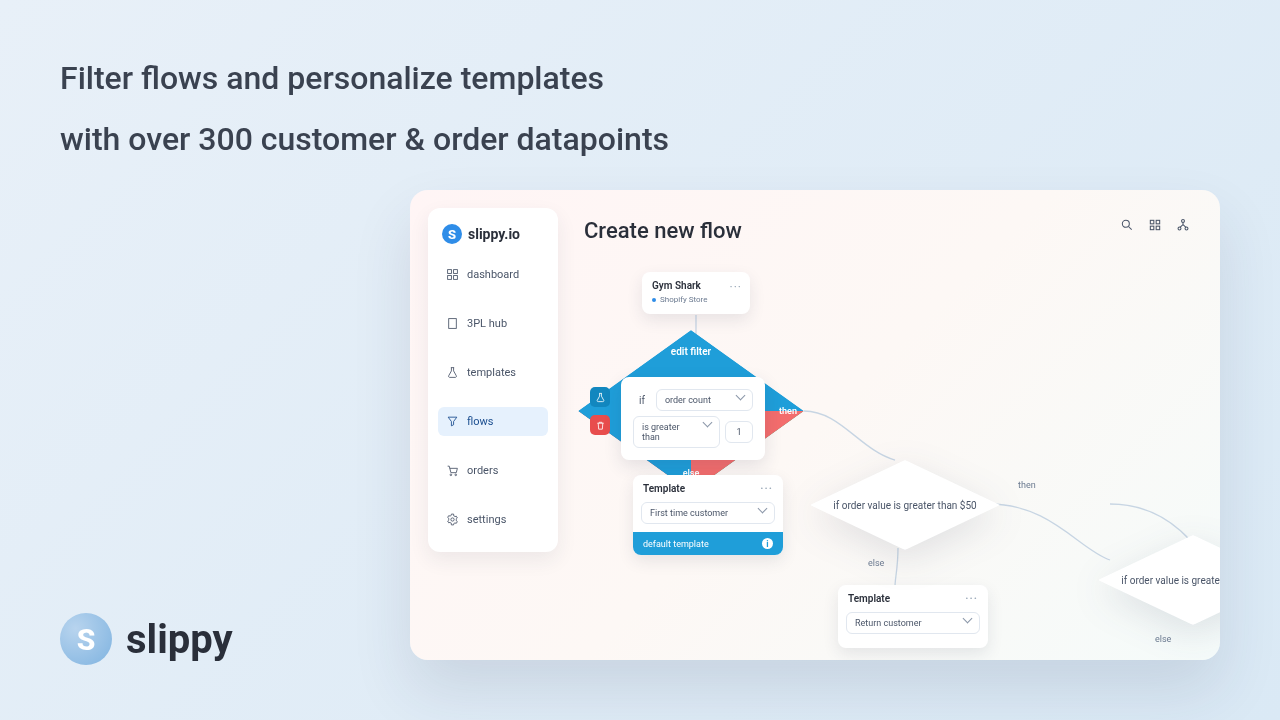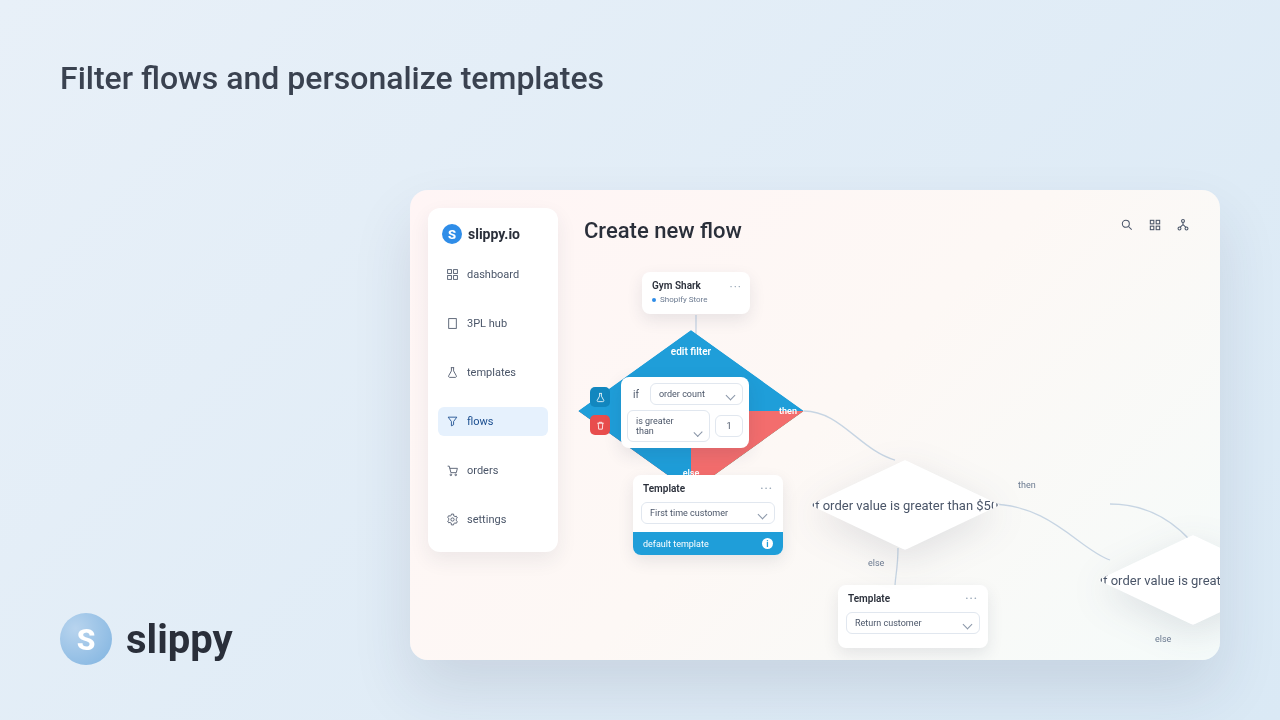--- a/index.html
+++ b/index.html
@@ -115,30 +115,30 @@
 .diamond .left { position:absolute; inset:0; background:#1f9ed9; clip-path: polygon(0 50%, 50% 100%, 50% 50%); }
 .filter-label { position:absolute; top:16px; left:0; right:0; text-align:center; color:#fff; font-size:10px; font-weight:600; }
 .then-label { position:absolute; right:7px; top:50%; transform:translateY(-50%); color:#fff; font-size:9px; font-weight:600; }
 .else-label { position:absolute; bottom:14px; left:0; right:0; text-align:center; color:#fff; font-size:9px; font-weight:600; }
 .side-icons { position:absolute; left:12px; top:50%; transform:translateY(-50%); display:flex; flex-direction:column; gap:8px; }
 .side-icons .ic { width:20px; height:20px; border-radius:5px; display:flex;align-items:center;justify-content:center; }
 .side-icons .ic.a { background:#1287bf; }
 .side-icons .ic.b { background:#e84d4d; }
 .side-icons svg { width:11px; height:11px; stroke:#fff; fill:none; stroke-width:1.8; }
 .filter-panel {
-  position:absolute; left:43px; top:47px; width:128px;
-  background:#fff; border-radius:8px; padding:6px;
+  position:absolute; left:43px; top:47px; width:144px;
+  background:#fff; border-radius:8px; padding:12px;
   box-shadow: 0 6px 18px rgba(40,50,80,.12);
   display:flex; flex-direction:column; gap:5px;
 }
 .row { display:flex; gap:5px; align-items:center; }
 .if-pill { font-size:10px; color:#4a5568; padding:5px 6px; min-width:15px; text-align:center;}
 .sel {
   flex:1; border:1px solid #e1e7ef; border-radius:6px; padding:5px 8px;
-  font-size:9px; color:#4a5568; display:flex; justify-content:space-between; align-items:flex-end;
+  font-size:9px; color:#4a5568; display:flex; justify-content:space-between; align-items:flex-start;
   background:#fff; cursor:pointer;
 }
 .sel::after { content:""; width:6px; height:6px; border-right:1.2px solid #8a96a8; border-bottom:1.2px solid #8a96a8; transform: rotate(45deg); margin-left:6px; margin-top:-3px;}
 .num { width:28px; border:1px solid #e1e7ef; border-radius:6px; padding:5px 0; font-size:9px; color:#4a5568; text-align:center; background:#fff;}
 
 
 .tmpl-card {
   position:absolute; width:150px; background:#fff;
   border-radius:8px; box-shadow: 0 6px 16px rgba(40,50,80,.10);
   overflow:hidden;
@@ -156,29 +156,30 @@
   position:absolute; width:190px; height:90px;
   background:#fff;
   clip-path: polygon(50% 0, 100% 50%, 50% 100%, 0 50%);
   box-shadow: 0 10px 24px rgba(40,50,80,.12);
   display:flex; align-items:center; justify-content:center;
 }
 .cond-shadow {
   position:absolute; width:190px; height:90px;
   filter: drop-shadow(0 10px 18px rgba(40,50,80,.12));
 }
-.cond span { font-size:13px; color:#4a5568; }
+.cond span { font-size:10px; color:#4a5568; }
 .edge-lbl { position:absolute; font-size:9px; color:#6b7a90; }
 
 </style>
 </head>
 <body>
 
 <div class="headline">
   <div>Filter flows and personalize templates</div>
+  <div>with over 300 customer &amp; order datapoints</div>
 </div>
 
 <div class="brand">
   <div class="brand-logo">S</div>
   <div class="brand-name">slippy</div>
 </div>
 
 <div class="app-card">
 
   <div class="sidebar">

